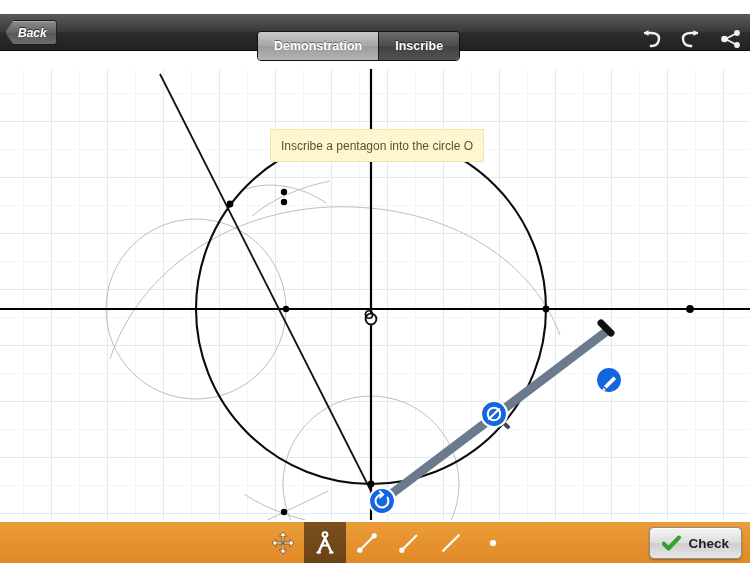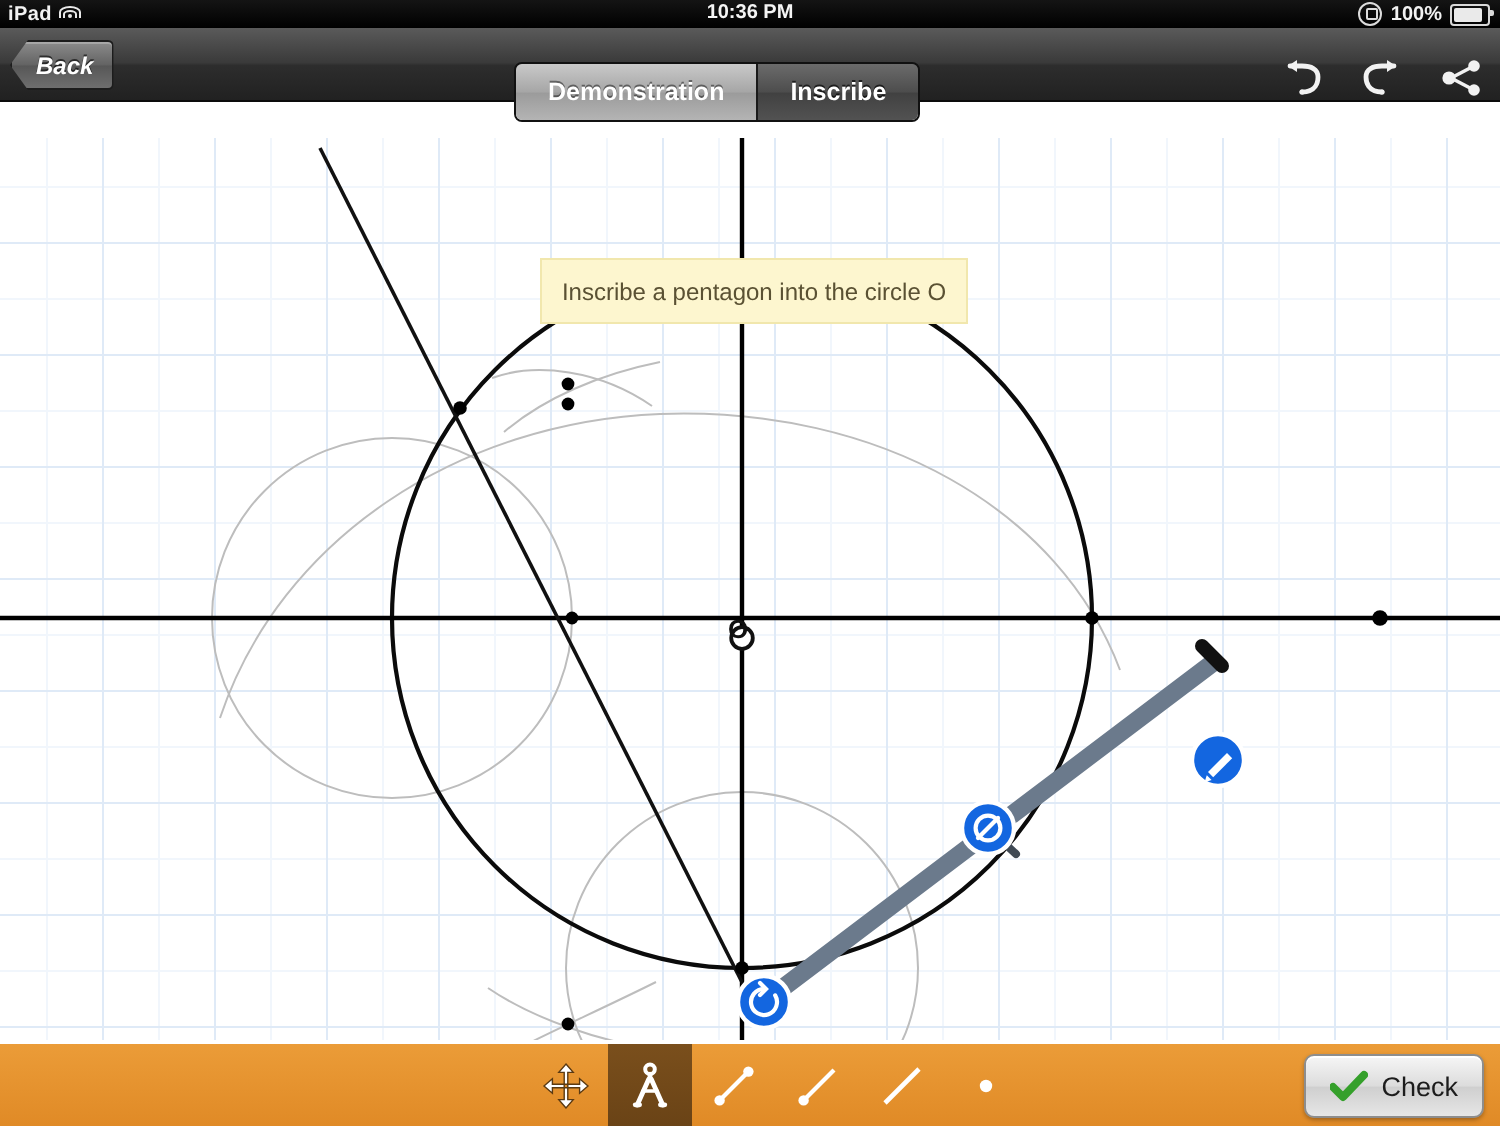--- a/index.html
+++ b/index.html
@@ -72,46 +72,28 @@
   .toolbar{position:absolute;left:0;bottom:0;width:750px;height:41px;
     background:linear-gradient(#e99a34,#e08b28 18%,#d9822094 0,#dd8722);
     border-top:2px solid #fff;}
   .toolbar-bg{position:absolute;inset:0;background:linear-gradient(#eb9c38,#e08a26);}
   .tools{position:absolute;left:262px;top:0;height:41px;display:flex;align-items:center;}
   .tool{width:42px;height:41px;display:flex;align-items:center;justify-content:center;}
   .tool.sel{background:linear-gradient(#7a4f1c,#6a4316);}
   .checkbtn{position:absolute;right:8px;top:5px;height:30px;padding:0 12px;
     display:flex;align-items:center;gap:7px;border:1px solid #8d8d8d;border-radius:5px;
     background:linear-gradient(#f6f6f6,#dcdcdc 50%,#cfcfcf 52%,#e6e6e6);
-    font-size:13.5px;font-weight:normal;color:#1c1c1c;
+    font-size:13.5px;font-weight:bold;color:#1c1c1c;
     box-shadow:inset 0 1px 0 #fff,0 1px 2px rgba(0,0,0,.3);}
 </style>
 </head>
 <body>
 
 <div id="app">
 
-  <div class="statusbar">
-    <div class="sb-left">
-      <span class="sb-device">iPad</span>
-      <span class="wifi">
-          <i></i>
-          <i></i>
-          <i></i>
-        </span>
-    </div>
-    <div class="sb-center">10:36 PM</div>
-    <div class="sb-right">
-      <span class="rotlock"></span>
-      <span class="batt-pct">100%</span>
-      <span class="batt">
-          <i></i>
-        </span>
-    </div>
-  </div>
 
   <div class="navbar">
     <div class="backbtn">
       <span>Back</span>
     </div>
 
     <div class="seg">
       <div class="sel">Demonstration</div>
       <div class="unsel">Inscribe</div>
     </div>

